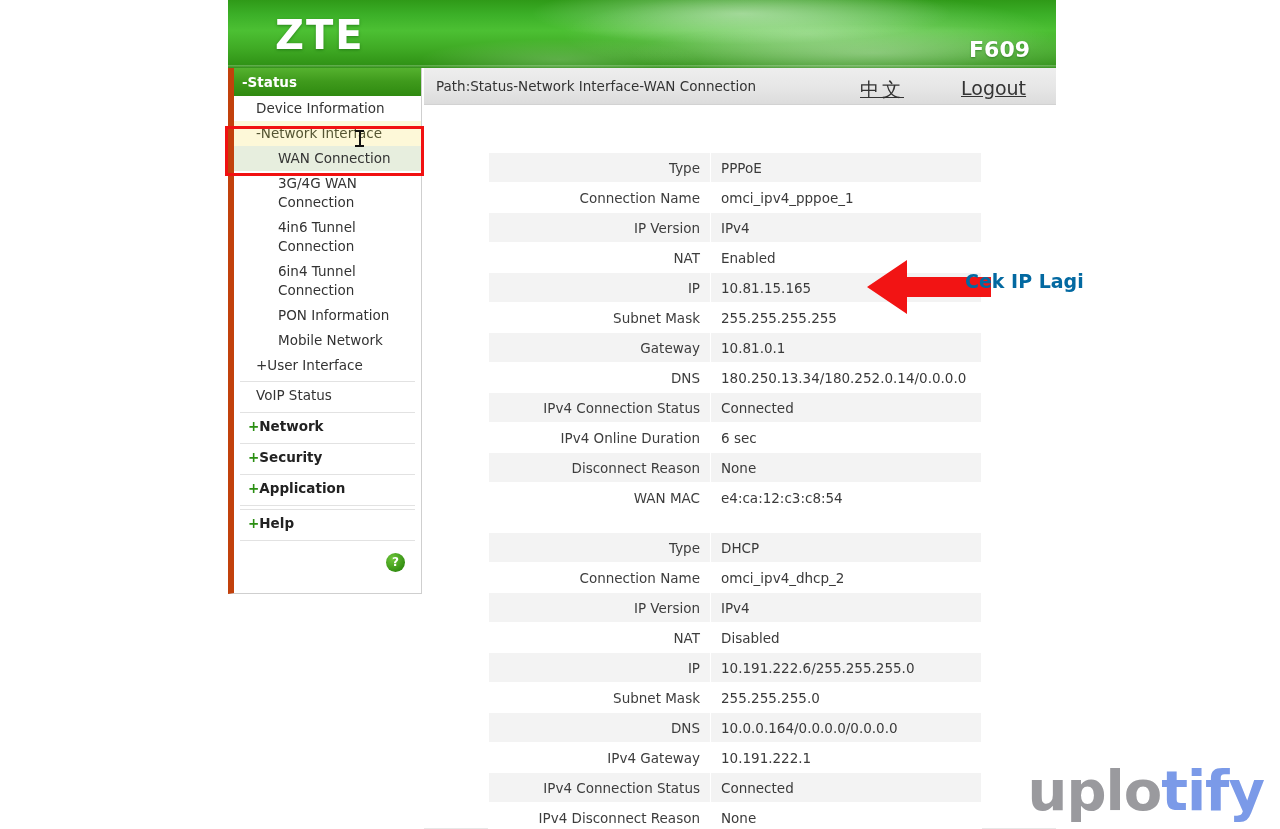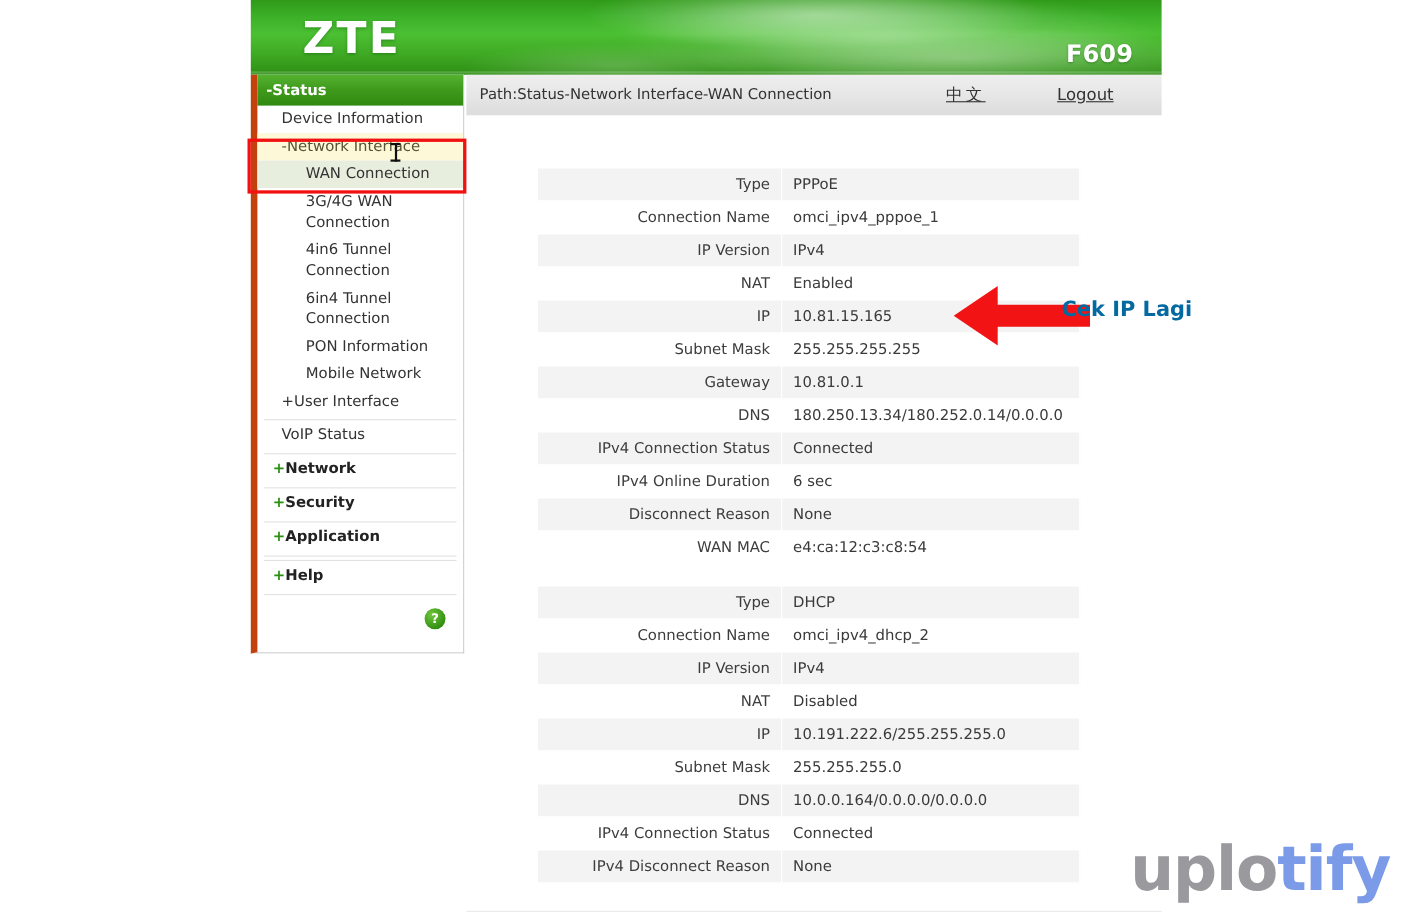--- a/index.html
+++ b/index.html
@@ -88,21 +88,21 @@
     position: absolute;
     left: 12px;
     top: 10px;
     font-size: 13.5px;
     color: #333333;
     white-space: nowrap;
   }
   .path-link {
     position: absolute;
     top: 9px;
-    font-size: 15px;
+    font-size: 19px;
     color: #333333;
     text-decoration: underline;
     cursor: pointer;
   }
   .path-link.lang { left: 436px; letter-spacing: 3px; }
   .path-link.logout { left: 537px; }
 
   
   .sidebar {
     position: absolute;
@@ -427,20 +427,24 @@
             </tr>
             <tr>
               <td class="k">Subnet Mask</td>
               <td class="v">255.255.255.0</td>
             </tr>
             <tr>
               <td class="k">DNS</td>
               <td class="v">10.0.0.164/0.0.0.0/0.0.0.0</td>
             </tr>
             <tr>
+              <td class="k">IPv4 Gateway</td>
+              <td class="v">10.191.222.1</td>
+            </tr>
+            <tr>
               <td class="k">IPv4 Connection Status</td>
               <td class="v">Connected</td>
             </tr>
             <tr>
               <td class="k">IPv4 Disconnect Reason</td>
               <td class="v">None</td>
             </tr>
           </tbody>
       </table>
     </div>

